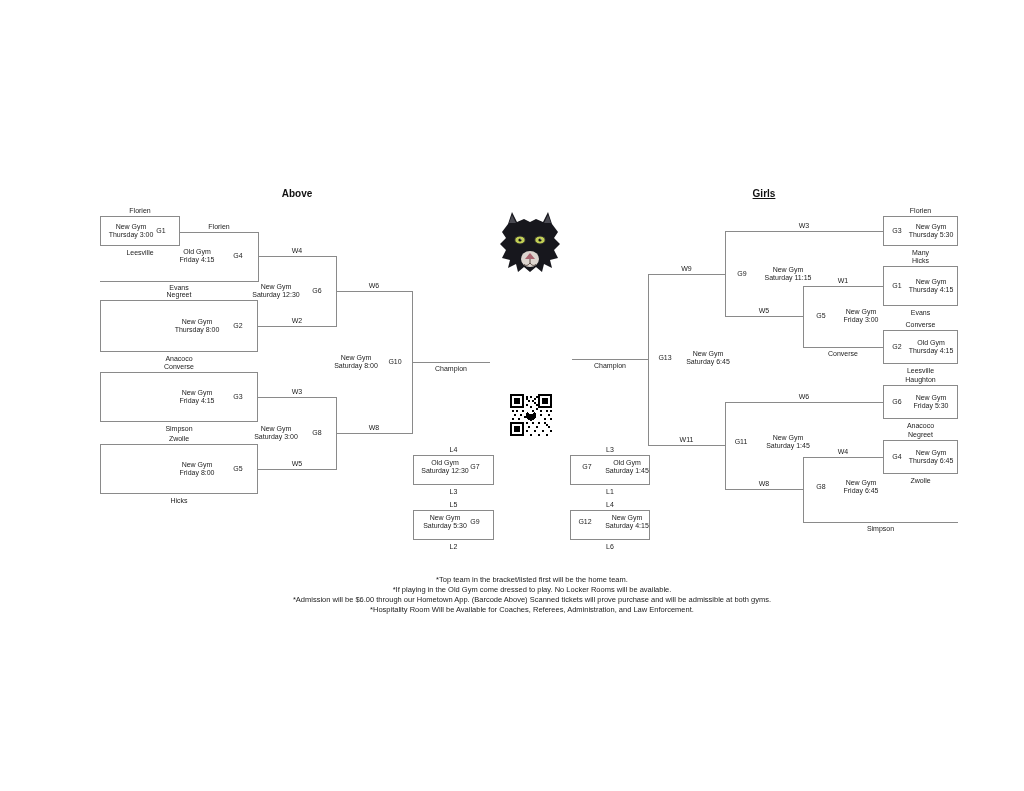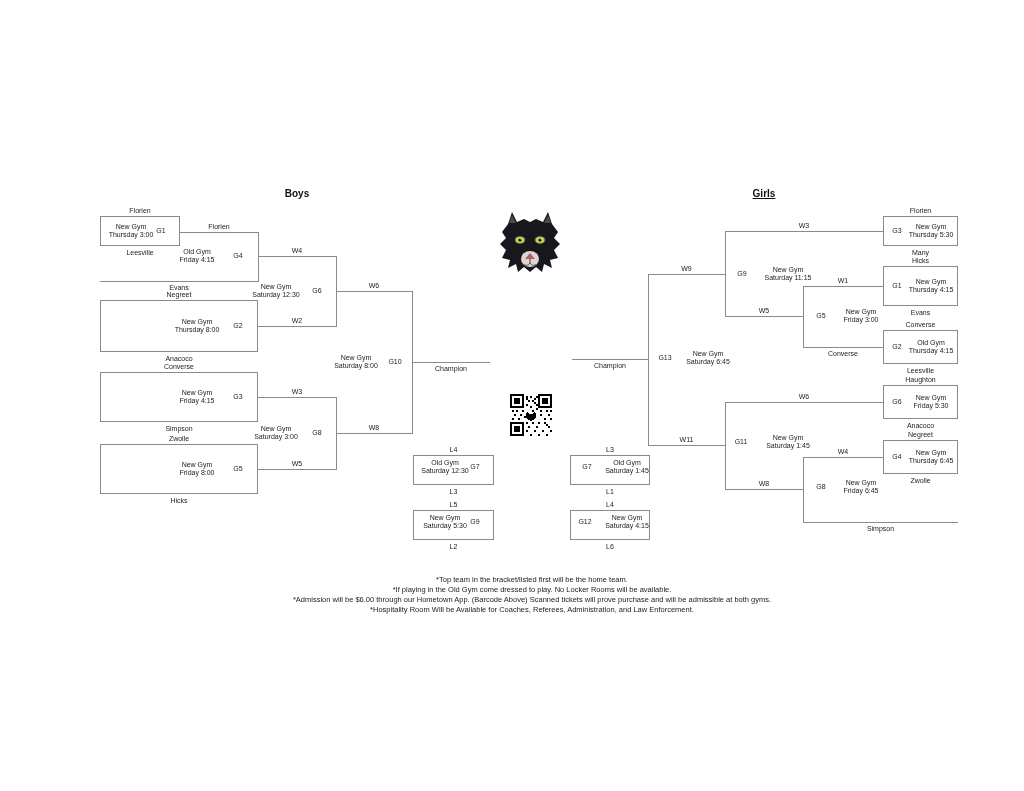--- a/index.html
+++ b/index.html
@@ -15,21 +15,21 @@
   #title{position:absolute;left:362px;top:176px;width:340px;text-align:center;
          font-size:9.5px;font-weight:bold;line-height:11px;color:#111;}
   .note{position:absolute;left:0;width:1064px;text-align:center;font-size:7.5px;line-height:10px;color:#222;}
   svg{position:absolute;display:block;}
 </style>
 </head>
 <body>
 
 <div id="page">
 
-  <div class="hdr" style="left:257px;top:188px;width:80px;">Boys</div>
+  <div class="hdr" style="left:257px;top:188px;width:80px;">Above</div>
   <div class="hdr" style="left:724px;top:188px;width:80px;text-decoration:underline;">Girls</div>
 
   <svg style="left:498px;top:210px;" width="64" height="64" viewBox="0 0 64 64">
     <polygon fill="#17171d" points="14,2 19,12 26,9 32,12 38,9 45,12 50,2 54,14 60,22 56,28 62,34 56,40 60,48 52,50 54,58 46,54 44,62 38,57 32,62 26,57 20,62 18,54 10,58 12,50 4,48 8,40 2,34 8,28 4,22 10,14"></polygon>
     <polygon fill="#4a4a52" points="14,5 18,13 11,13"></polygon>
     <polygon fill="#4a4a52" points="50,5 53,13 46,13"></polygon>
     <ellipse cx="22" cy="30" rx="5.2" ry="4" fill="#c2cf55" stroke="#2a2a2a" stroke-width="1"></ellipse>
     <ellipse cx="42" cy="30" rx="5.2" ry="4" fill="#c2cf55" stroke="#2a2a2a" stroke-width="1"></ellipse>
     <circle cx="22" cy="30" r="1.6" fill="#111"></circle>
     <circle cx="42" cy="30" r="1.6" fill="#111"></circle>

